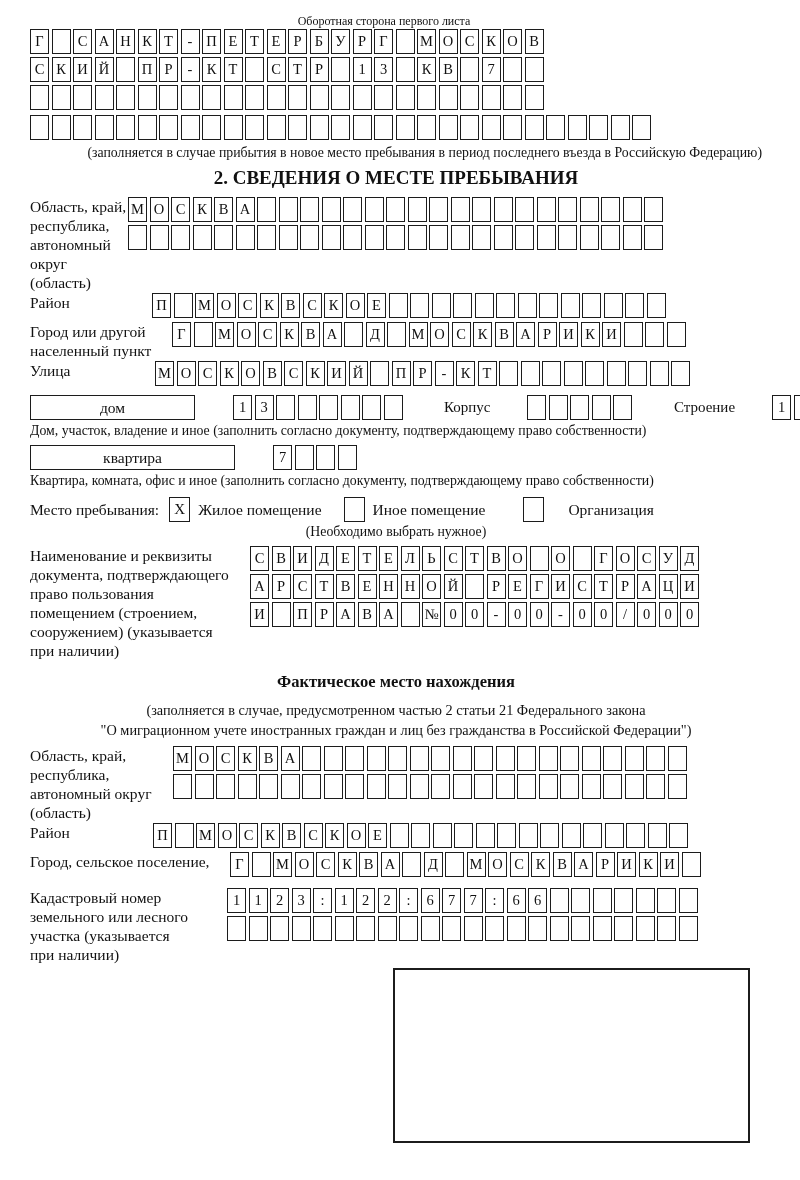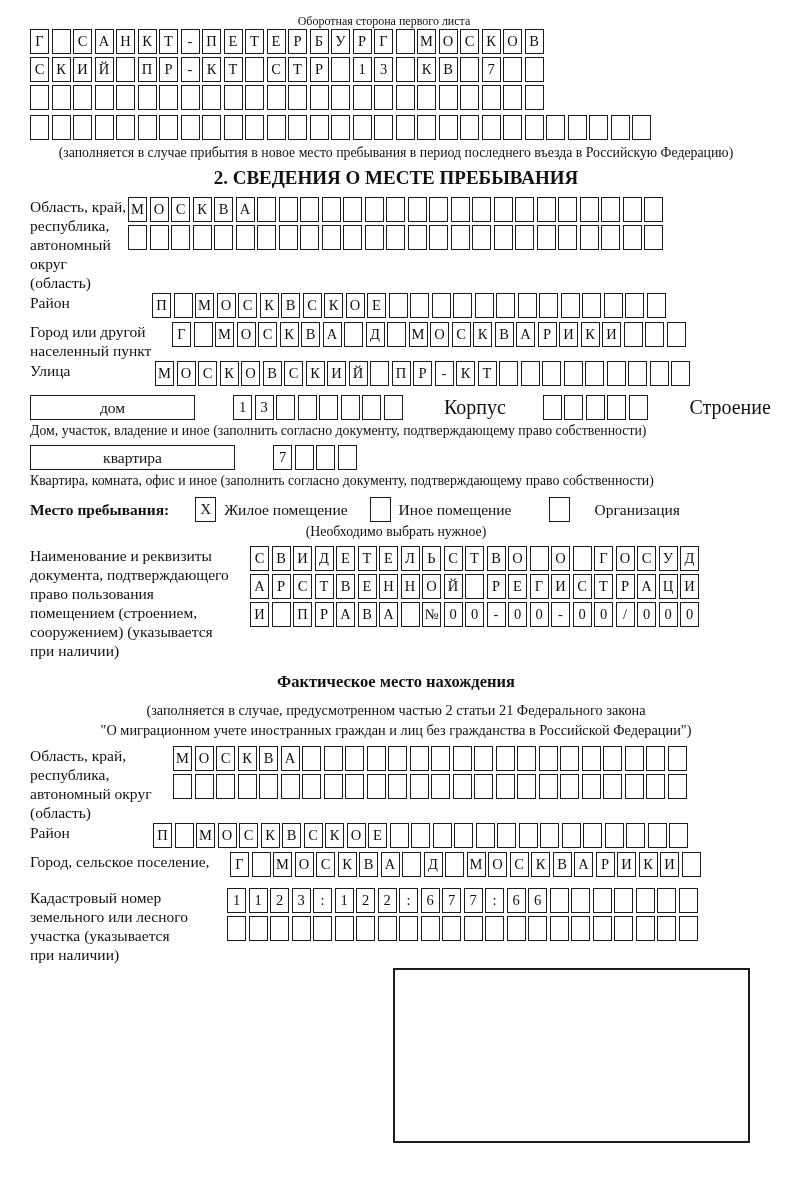--- a/index.html
+++ b/index.html
@@ -26,43 +26,43 @@
   .cellrow { margin-bottom:3px; }
 
   .field { display:flex; align-items:flex-start; margin-bottom:1px; }
   .lbl { font-size:15.5px; line-height:19px; flex:0 0 auto; }
   .rows { flex:1 1 auto; }
 
   .w142{width:142px;} .w98{width:98px;} .w122{width:122px;} .w125{width:125px;}
   .w220{width:220px;} .w143{width:143px;} .w123{width:123px;} .w200{width:200px;} .w197{width:197px;}
 
   .note { font-size:13.8px; line-height:17px; }
-  .note.center { text-align:center; }
+  .note.center { text-align:right; }
   .sec-title { text-align:center; font-weight:bold; font-size:19px; margin:6px 0 8px 0; }
 
   .prev-addr { margin-bottom:2px; }
   .fullrow { margin-bottom:4px; }
 
   .domrow, .kvrow { display:flex; align-items:flex-start; margin:6px 0 2px 0;gap:31px; }
   .widebox {
     border:1.5px solid #1c1c1c; height:25px;
     display:flex; align-items:center; justify-content:center;
     font-size:15.5px; flex:0 0 auto;
   }
   .box-dom { width:165px; margin-right:7px; }
   .box-kv  { width:205px; margin-right:7px; }
-  .inline-lbl { font-size:20px; line-height:25px; margin:0 6px 0 8px; flex:0 0 auto; }
+  .inline-lbl { font-size:15px; line-height:25px; margin:0 6px 0 8px; flex:0 0 auto; }
 
   .mesto { display:flex; align-items:center; margin:8px 0 2px 0; font-size:15.5px; }
   .cb {
     width:21px; height:25px; border:1.5px solid #1c1c1c;
     display:inline-flex; align-items:center; justify-content:center;
     font-size:15px; flex:0 0 auto;
   }
-  .mesto .mlbl { margin-right:26px;font-weight:bold; }
+  .mesto .mlbl { margin-right:10px; }
   .mesto .opt  { margin-left:8px; }
   .mesto .cb2  { margin-left:22px; }
   .mesto .cb3  { margin-left:38px; }
   .mesto .opt3 { margin-left:24px; }
 
   .center-note { text-align:center; font-size:13.8px; margin:2px 0 6px 0; }
 
   .fact-title { text-align:center; font-weight:bold; font-size:16.5px; margin:12px 0 8px 0; }
   .fact-note { text-align:center; font-size:14.3px; line-height:20px; margin-bottom:6px; }
 

